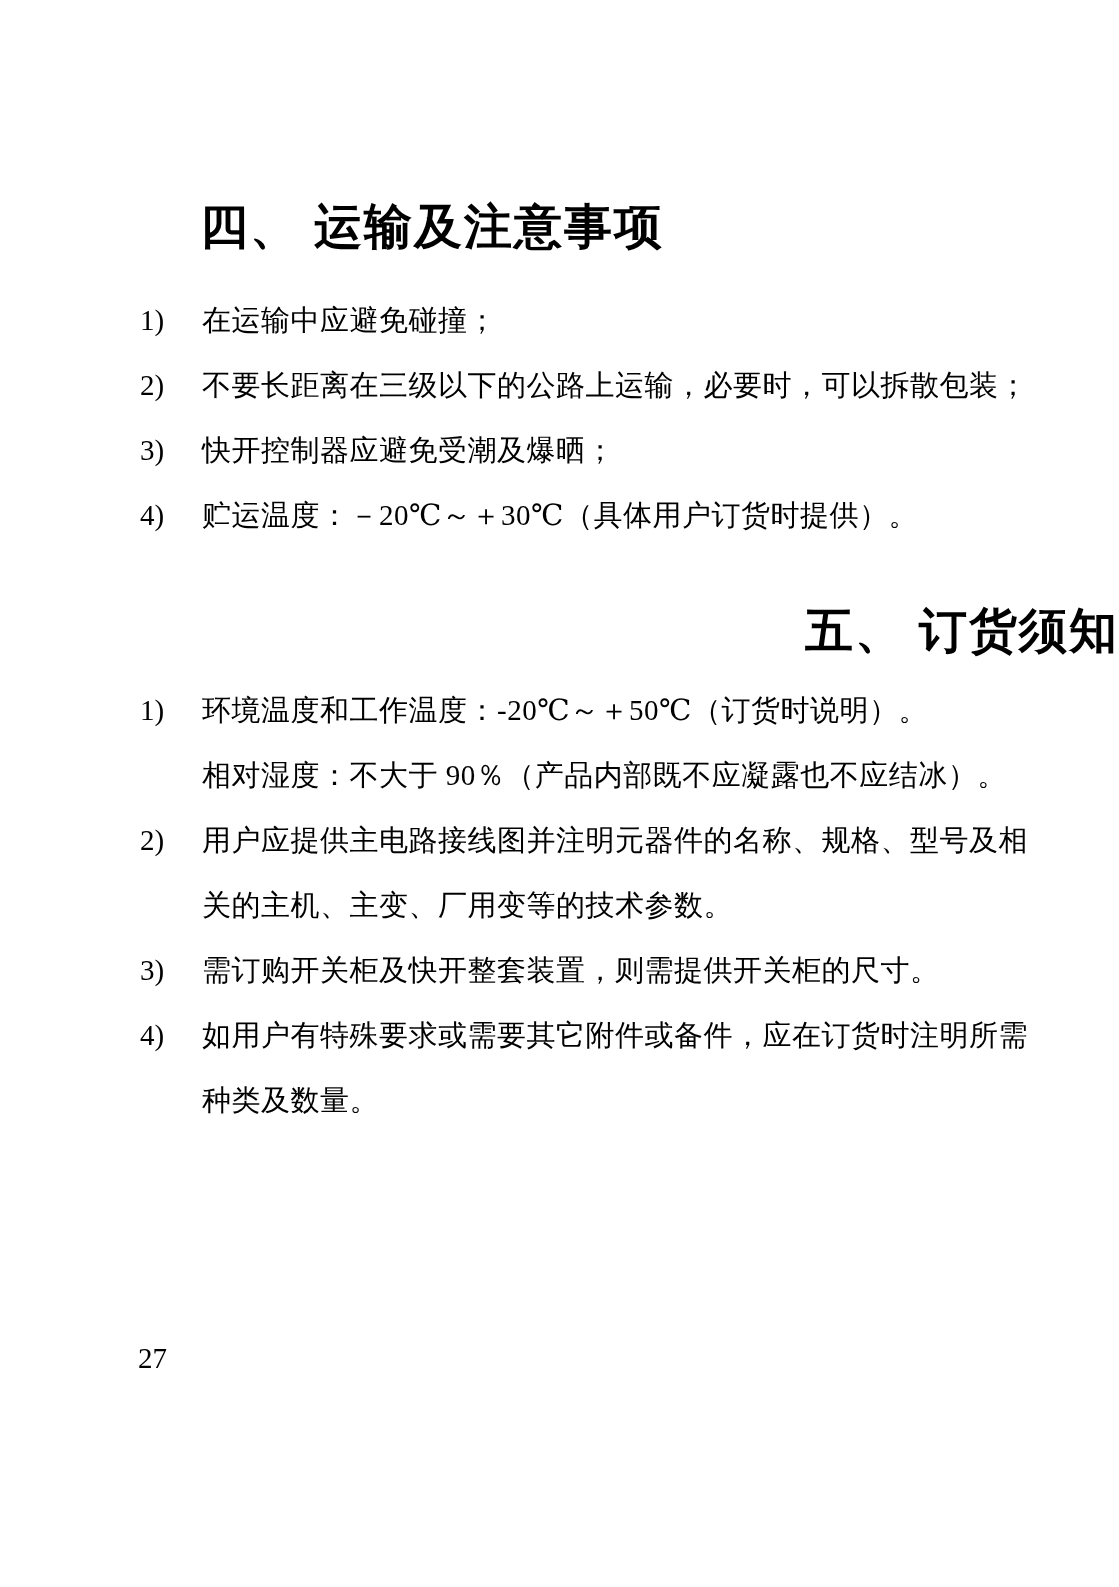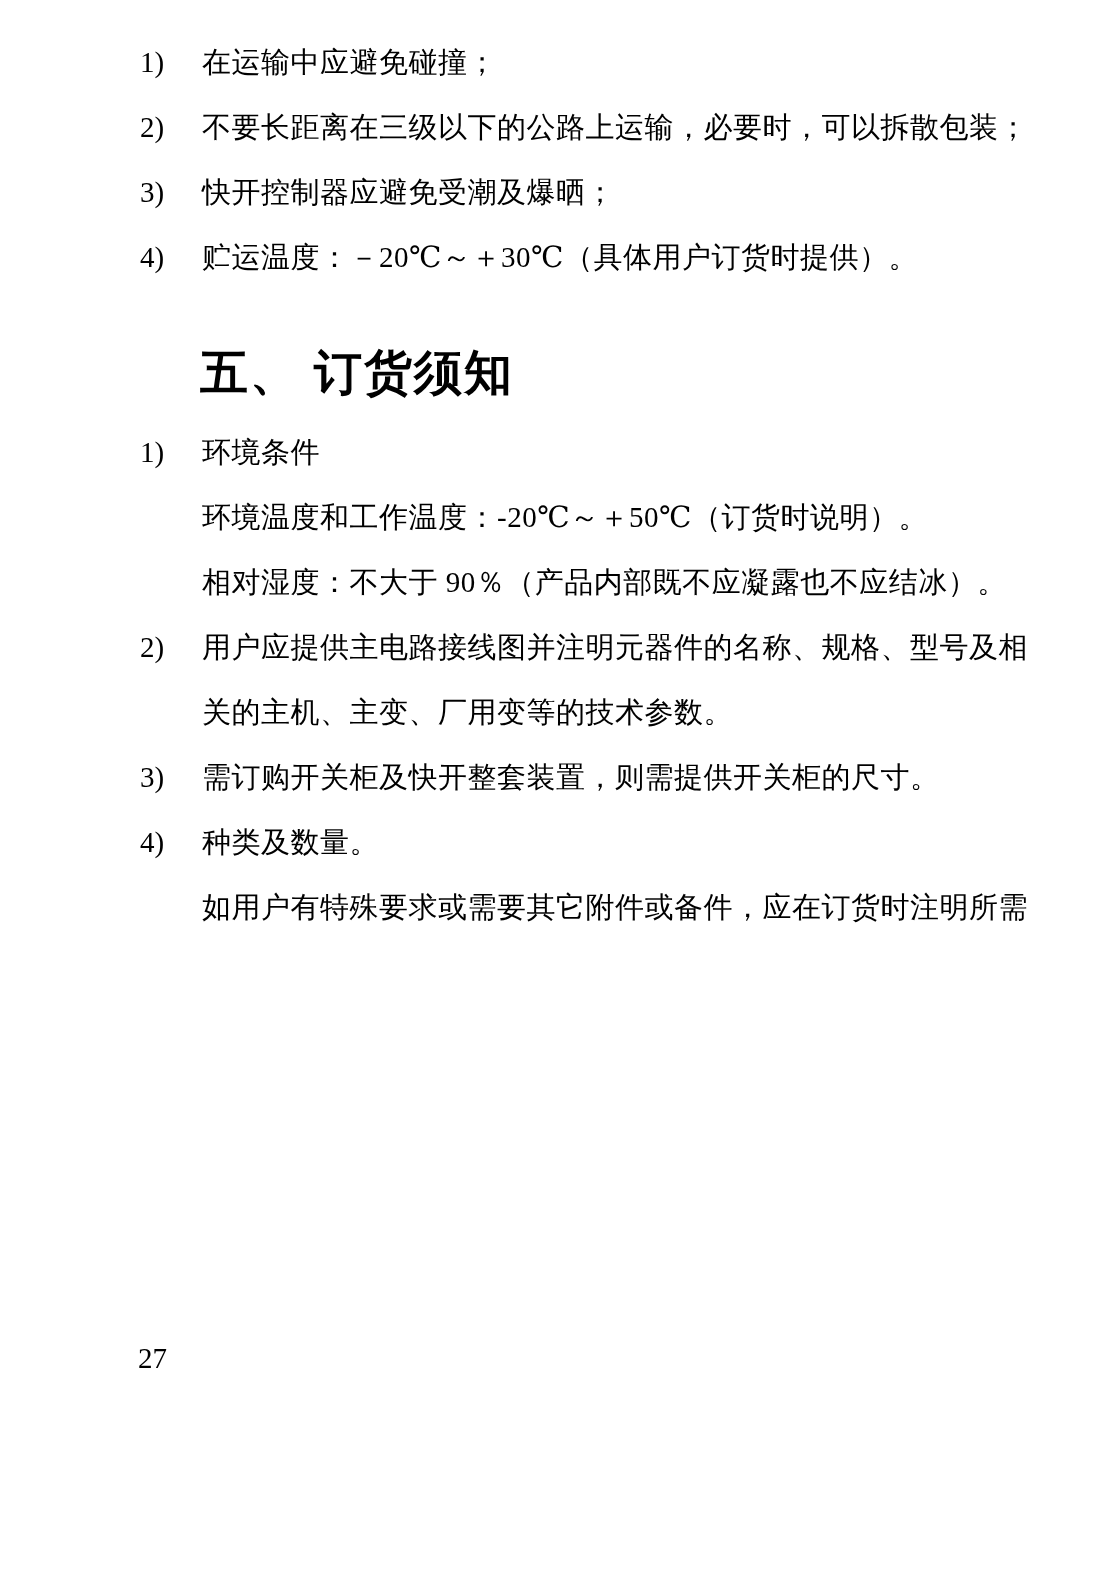--- a/index.html
+++ b/index.html
@@ -18,21 +18,21 @@
   }
   .section-heading {
     margin: 0 0 0 200px;
     font-size: 48px;
     line-height: 62px;
     font-weight: 700;
     letter-spacing: 2px;
     white-space: nowrap;
   }
   .heading-transport { padding-top: 196px; }
-  .heading-ordering  { margin-top: 52px; }
+  .heading-ordering  { margin-top: 52px; text-align: right; }
   .doc-list { }
   .doc-list-transport { margin-top: 30px; }
   .doc-list-ordering  { margin-top: 16px; }
   .doc-item {
     display: flex;
     align-items: flex-start;
   }
   .item-marker {
     flex: 0 0 62px;
     margin-left: 140px;
@@ -53,20 +53,21 @@
     top: 1340px;
     font-size: 29px;
     line-height: 36px;
   }
 </style>
 </head>
 <body>
 
 <div class="page">
 
+  <h1 class="section-heading heading-transport">四、 运输及注意事项</h1>
 
   <div class="doc-list doc-list-transport">
     <div class="doc-item">
       <div class="item-marker">1)</div>
       <div class="item-lines">
         <div class="item-line">在运输中应避免碰撞；</div>
       </div>
     </div>
     <div class="doc-item">
       <div class="item-marker">2)</div>
@@ -87,42 +88,41 @@
       </div>
     </div>
   </div>
 
   <h1 class="section-heading heading-ordering">五、 订货须知</h1>
 
   <div class="doc-list doc-list-ordering">
     <div class="doc-item">
       <div class="item-marker">1)</div>
       <div class="item-lines">
-        <div class="item-line">环境条件</div>
         <div class="item-line">环境温度和工作温度：-20℃～＋50℃（订货时说明）。</div>
         <div class="item-line">相对湿度：不大于 90％（产品内部既不应凝露也不应结冰）。</div>
       </div>
     </div>
     <div class="doc-item">
       <div class="item-marker">2)</div>
       <div class="item-lines">
         <div class="item-line">用户应提供主电路接线图并注明元器件的名称、规格、型号及相</div>
         <div class="item-line">关的主机、主变、厂用变等的技术参数。</div>
       </div>
     </div>
     <div class="doc-item">
       <div class="item-marker">3)</div>
       <div class="item-lines">
         <div class="item-line">需订购开关柜及快开整套装置，则需提供开关柜的尺寸。</div>
       </div>
     </div>
     <div class="doc-item">
       <div class="item-marker">4)</div>
       <div class="item-lines">
+        <div class="item-line">如用户有特殊要求或需要其它附件或备件，应在订货时注明所需</div>
         <div class="item-line">种类及数量。</div>
-        <div class="item-line">如用户有特殊要求或需要其它附件或备件，应在订货时注明所需</div>
       </div>
     </div>
   </div>
 
   <div class="page-number">27</div>
 
 </div>
 
 </body></html>

